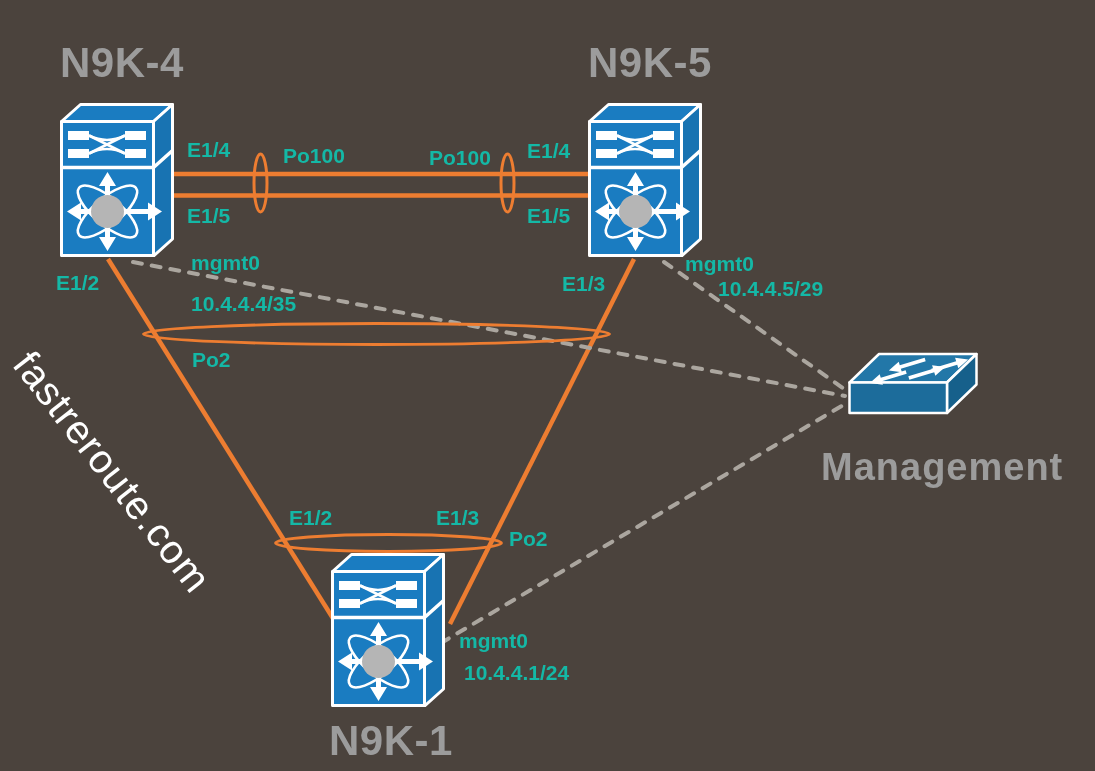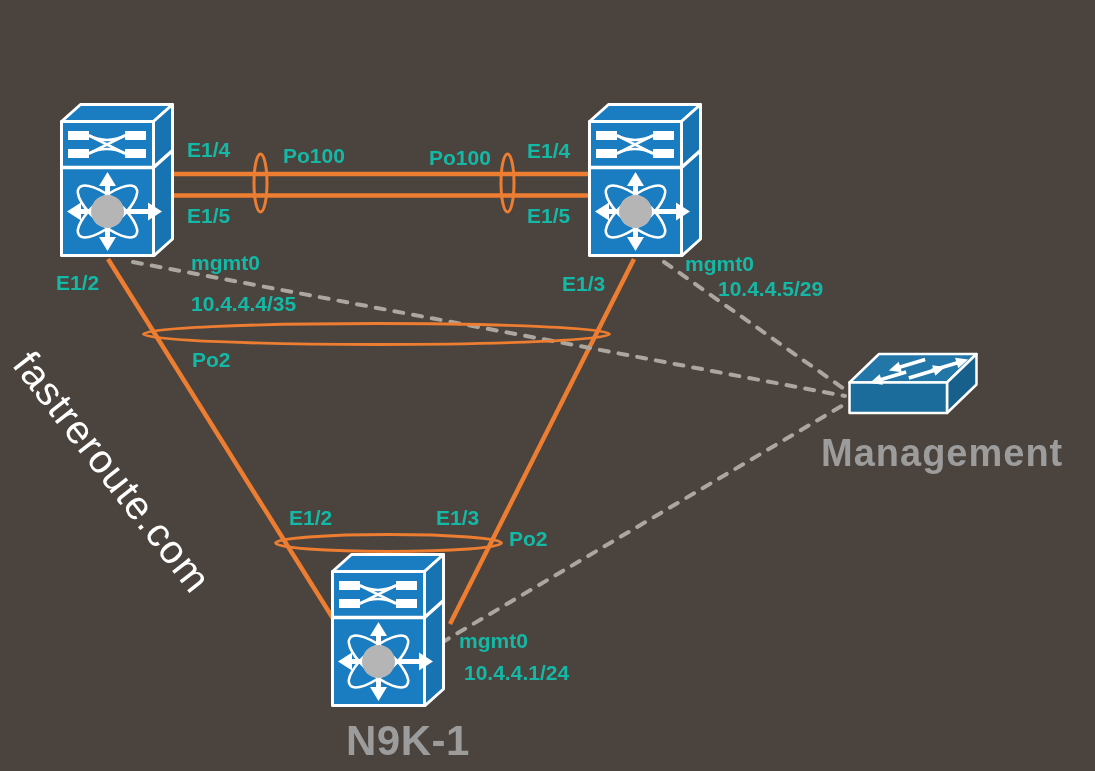--- a/index.html
+++ b/index.html
@@ -8,21 +8,21 @@
     background:#4B433D;
     font-family:"Liberation Sans",sans-serif;
   }
   #canvas{position:absolute;left:0;top:0;width:1095px;height:771px;}
   .wires{position:absolute;left:0;top:0;}
   .node-icon{position:absolute;}
   .node-title{
     position:absolute;font-weight:bold;font-size:42px;color:#9C9C9C;
     white-space:nowrap;letter-spacing:0.5px;line-height:1;
   }
-  .node-title.mgmt{font-size:38px;letter-spacing:1px;}
+  .node-title.mgmt{font-size:38px;letter-spacing:1px;margin-top:14px;}
   .port-label{
     position:absolute;font-weight:bold;font-size:21px;color:#14b8a6;
     white-space:nowrap;line-height:1;
   }
   .watermark{
     position:absolute;left:38px;top:344px;
     font-size:40px;color:#FFFFFF;white-space:nowrap;line-height:1;
     transform:rotate(52deg);transform-origin:0 0;letter-spacing:1px;
   }
 </style>
@@ -104,21 +104,23 @@
   <svg class="node-icon" style="left:588px;top:103px" width="114" height="154">
     <use href="#nexus-switch"></use>
   </svg>
   <svg class="node-icon" style="left:331px;top:553px" width="114" height="154">
     <use href="#nexus-switch"></use>
   </svg>
   <svg class="node-icon" style="left:848px;top:352px" width="130" height="63">
     <use href="#workgroup-switch"></use>
   </svg>
 
-  <div class="node-title" style="left:346px;top:720px">N9K-1</div>
+  <div class="node-title" style="left:60px;top:42px">N9K-4</div>
+  <div class="node-title" style="left:588px;top:42px">N9K-5</div>
+  <div class="node-title" style="left:329px;top:720px">N9K-1</div>
   <div class="node-title mgmt" style="left:821px;top:434px">Management</div>
 
   <div class="port-label" style="left:187px;top:139px">E1/4</div>
   <div class="port-label" style="left:187px;top:205px">E1/5</div>
   <div class="port-label" style="left:56px;top:272px">E1/2</div>
   <div class="port-label" style="left:191px;top:252px">mgmt0</div>
   <div class="port-label" style="left:191px;top:293px">10.4.4.4/35</div>
 
   <div class="port-label" style="left:283px;top:145px">Po100</div>
   <div class="port-label" style="left:429px;top:147px">Po100</div>

